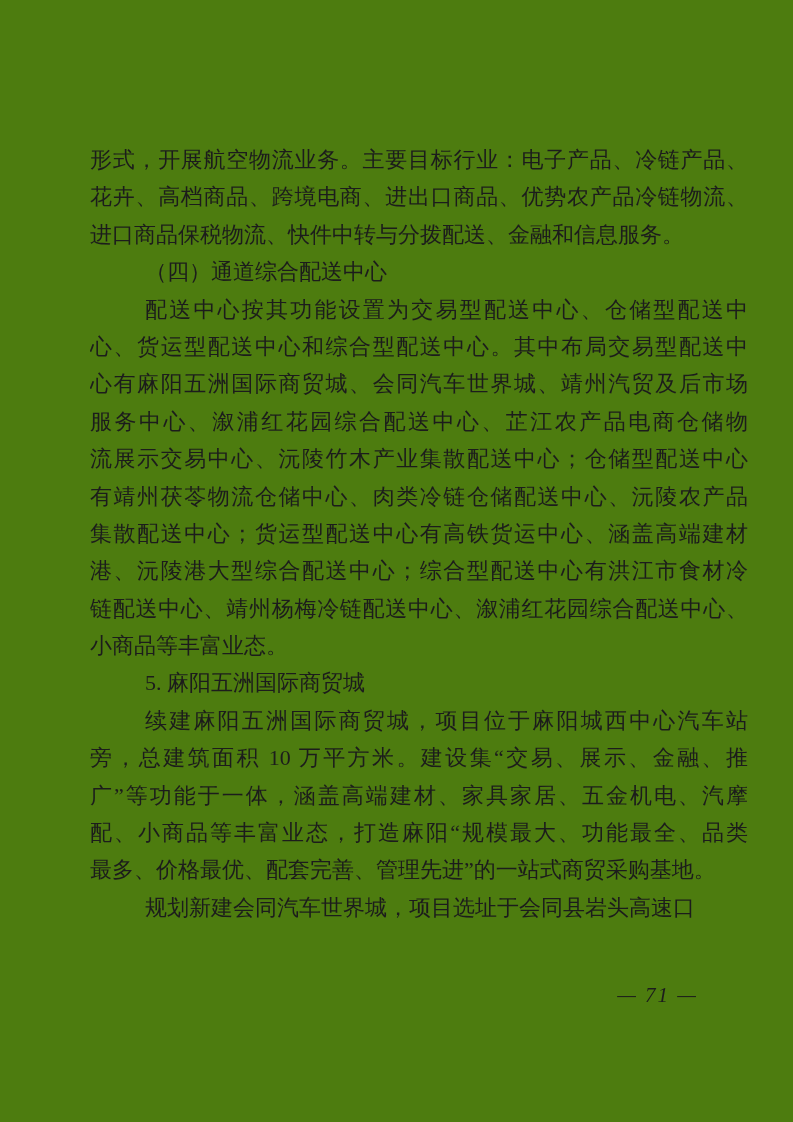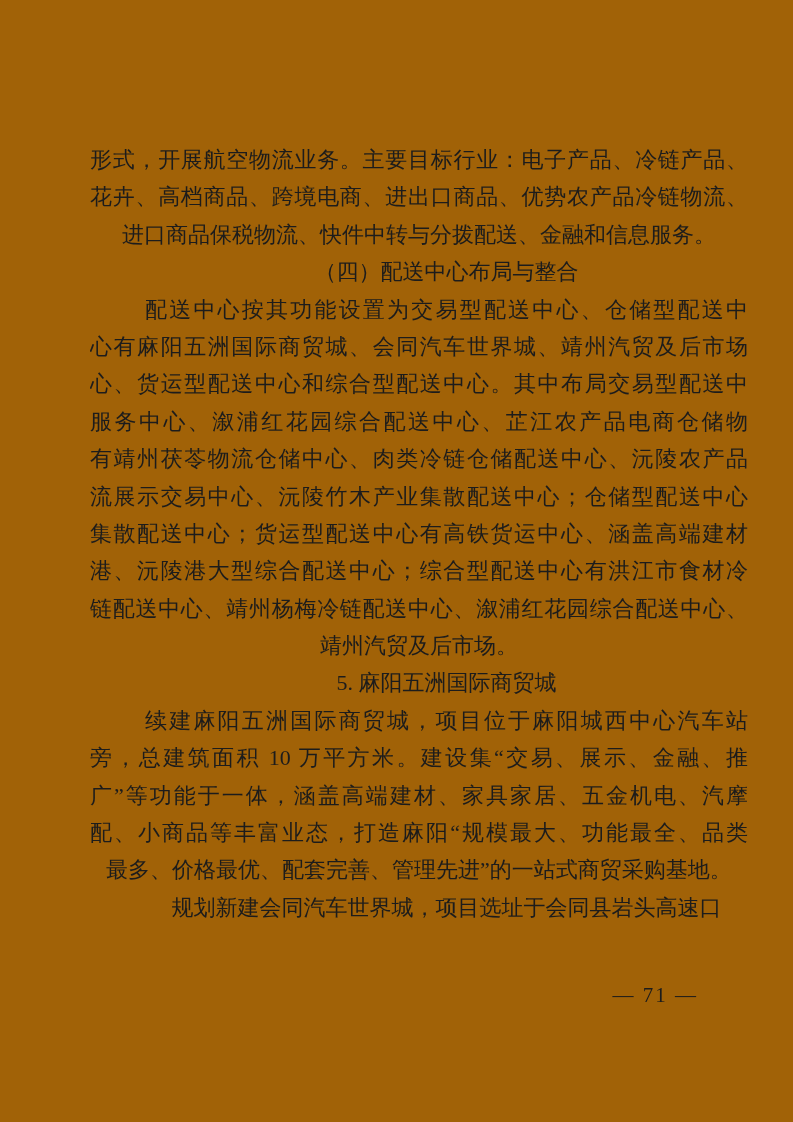--- a/index.html
+++ b/index.html
@@ -4,21 +4,21 @@
 <style>
   html, body {
     margin: 0;
     padding: 0;
     background: #ffffff;
   }
   .page {
     position: relative;
     width: 793px;
     height: 1122px;
-    background: #a16207;
+    background: #4d7c0f;
     overflow: hidden;
     font-family: "Liberation Serif", "DejaVu Serif", serif;
     color: #1c1c1c;
   }
   .text-block {
     position: absolute;
     left: 90px;
     top: 141px;
     width: 658px;
   }
@@ -26,63 +26,63 @@
     margin: 0;
     padding: 0;
   }
   .line {
     font-size: 22px;
     line-height: 37.4px;
     height: 37.4px;
     overflow: hidden;
     white-space: normal;
     color: #1c1c1c;
-    text-align: center;
   }
   .line.indent {
     padding-left: 55px;
   }
   .line.justify {
     text-align: justify;
     text-align-last: justify;
   }
   .footer-page-number {
     position: absolute;
     top: 982px;
     right: 95px;
     font-size: 21px;
     line-height: 26px;
     letter-spacing: 2px;
     color: #1c1c1c;
+    font-style: italic;
   }
 </style>
 </head>
 <body>
 
 <div class="page">
   <div class="text-block" id="text-block">
       <div class="paragraph">
         <div class="line justify">形式，开展航空物流业务。主要目标行业：电子产品、冷链产品、</div>
         <div class="line justify">花卉、高档商品、跨境电商、进出口商品、优势农产品冷链物流、</div>
         <div class="line">进口商品保税物流、快件中转与分拨配送、金融和信息服务。</div>
       </div>
       <div class="paragraph">
-        <div class="line indent">（四）配送中心布局与整合</div>
+        <div class="line indent">（四）通道综合配送中心</div>
       </div>
       <div class="paragraph">
         <div class="line indent justify">配送中心按其功能设置为交易型配送中心、仓储型配送中</div>
+        <div class="line justify">心、货运型配送中心和综合型配送中心。其中布局交易型配送中</div>
         <div class="line justify">心有麻阳五洲国际商贸城、会同汽车世界城、靖州汽贸及后市场</div>
-        <div class="line justify">心、货运型配送中心和综合型配送中心。其中布局交易型配送中</div>
         <div class="line justify">服务中心、溆浦红花园综合配送中心、芷江农产品电商仓储物</div>
+        <div class="line justify">流展示交易中心、沅陵竹木产业集散配送中心；仓储型配送中心</div>
         <div class="line justify">有靖州茯苓物流仓储中心、肉类冷链仓储配送中心、沅陵农产品</div>
-        <div class="line justify">流展示交易中心、沅陵竹木产业集散配送中心；仓储型配送中心</div>
         <div class="line justify">集散配送中心；货运型配送中心有高铁货运中心、涵盖高端建材</div>
         <div class="line justify">港、沅陵港大型综合配送中心；综合型配送中心有洪江市食材冷</div>
         <div class="line justify">链配送中心、靖州杨梅冷链配送中心、溆浦红花园综合配送中心、</div>
-        <div class="line">靖州汽贸及后市场。</div>
+        <div class="line">小商品等丰富业态。</div>
       </div>
       <div class="paragraph">
         <div class="line indent">5. 麻阳五洲国际商贸城</div>
       </div>
       <div class="paragraph">
         <div class="line indent justify">续建麻阳五洲国际商贸城，项目位于麻阳城西中心汽车站</div>
         <div class="line justify">旁，总建筑面积 10 万平方米。建设集“交易、展示、金融、推</div>
         <div class="line justify">广”等功能于一体，涵盖高端建材、家具家居、五金机电、汽摩</div>
         <div class="line justify">配、小商品等丰富业态，打造麻阳“规模最大、功能最全、品类</div>
         <div class="line">最多、价格最优、配套完善、管理先进”的一站式商贸采购基地。</div>

